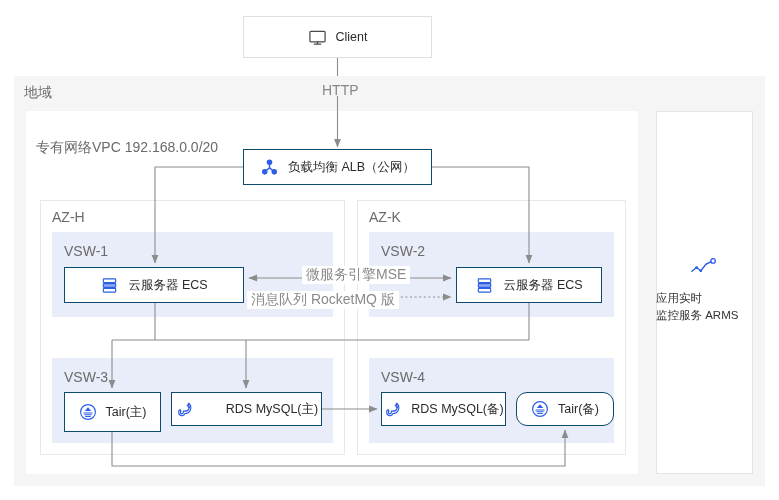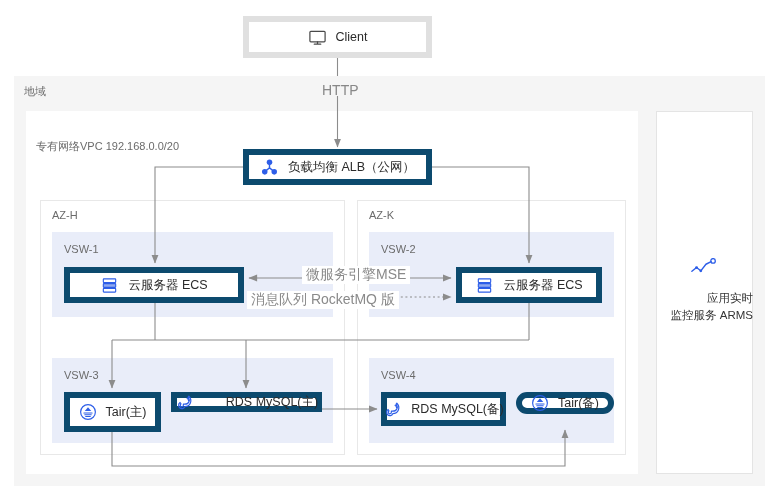--- a/index.html
+++ b/index.html
@@ -49,64 +49,64 @@
     z-index:4;
   }
   .vsw1{left:52px;top:232px;width:281px;height:85px;}
   .vsw2{left:369px;top:232px;width:245px;height:85px;}
   .vsw3{left:52px;top:358px;width:281px;height:85px;}
   .vsw4{left:369px;top:358px;width:245px;height:85px;}
 
   
   .panel-label{
     position:absolute;
-    font-size:11px;
+    font-size:14px;
     color:#6b6b6b;
     white-space:nowrap;
     z-index:6;
   }
   .lbl-region{left:24px;top:84px;}
   .lbl-vpc{left:36px;top:119px;margin-top:20px;}
   .lbl-azh{left:52px;top:209px;}
   .lbl-azk{left:369px;top:209px;}
   .lbl-vsw1{left:64px;top:243px;}
   .lbl-vsw2{left:381px;top:243px;}
   .lbl-vsw3{left:64px;top:369px;}
   .lbl-vsw4{left:381px;top:369px;}
 
   
   .node{
     position:absolute;
     box-sizing:border-box;
     background:#ffffff;
-    border:6px solid #0c4a6e;
+    border:1px solid #0c4a6e;
     display:flex;
     align-items:center;
     justify-content:center;
     gap:9px;
     font-size:12.5px;
     color:#2b2b2b;
     white-space:nowrap;
     z-index:7;
   }
   .node .lbl{line-height:1;}
 
   .n-client{left:243px;top:16px;width:189px;height:42px;border-color:#e0e0e0;}
   .n-alb{left:243px;top:149px;width:189px;height:36px;}
   .n-ecs1{left:64px;top:267px;width:180px;height:36px;}
   .n-ecs2{left:456px;top:267px;width:146px;height:36px;}
   .n-tair-m{left:64px;top:392px;width:97px;height:40px;}
-  .n-rds-m{left:171px;top:392px;width:151px;height:20px;gap:32px;}
+  .n-rds-m{left:171px;top:392px;width:151px;height:34px;gap:32px;}
   .n-rds-s{left:381px;top:392px;width:125px;height:34px;}
-  .n-tair-s{left:516px;top:392px;width:98px;height:22px;border-radius:11px;}
+  .n-tair-s{left:516px;top:392px;width:98px;height:34px;border-radius:11px;}
 
   
   .arms-inner{
     position:absolute;left:656px;top:258px;width:97px;
-    text-align:right;z-index:7;
+    text-align:left;z-index:7;
   }
   .arms-icon{display:block;margin:0 auto 12px auto;}
   .arms-text{font-size:11.5px;color:#333;line-height:1.5;}
 
   
   .edge-label{
     position:absolute;
     font-size:14px;
     color:#8a8a8a;
     background:transparent;

